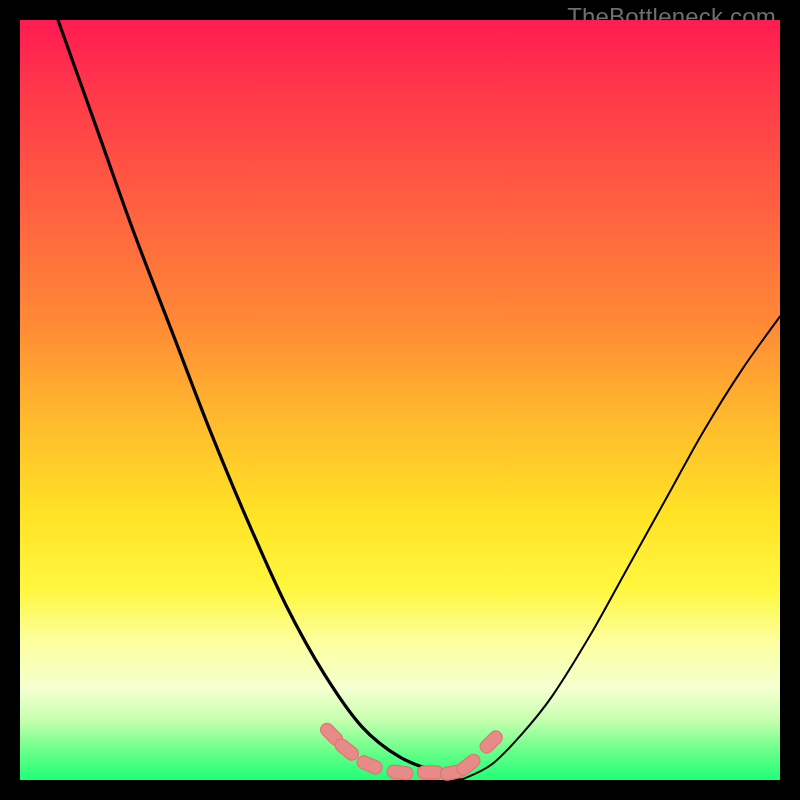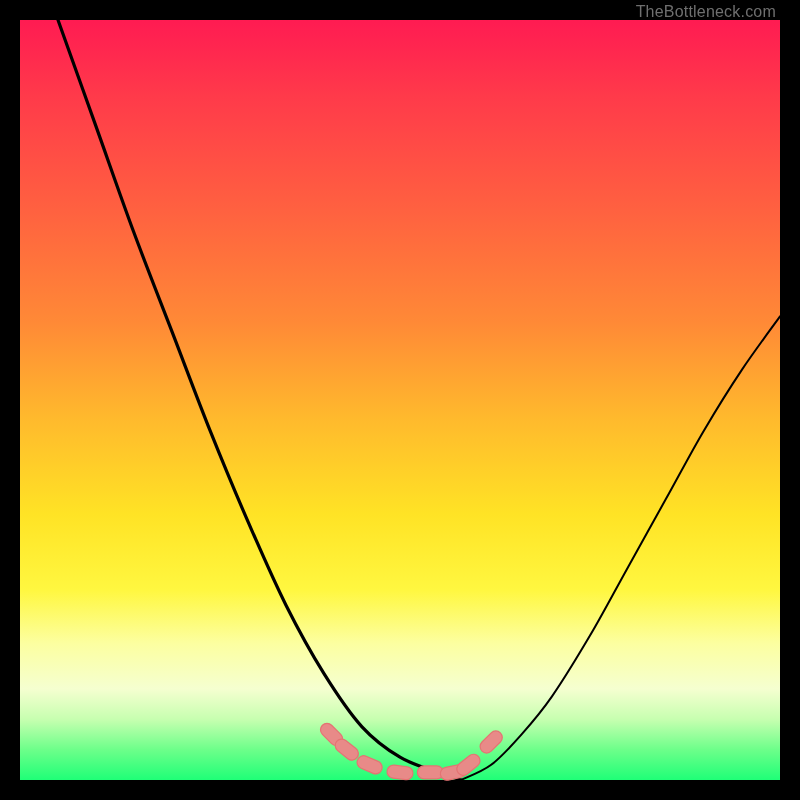--- a/index.html
+++ b/index.html
@@ -38,21 +38,21 @@
       #c7ffb0 92%,
       #6dff8a 96%,
       #1fff77 100%
     );
   }
   .watermark {
     position: absolute;
     top: 3px;
     right: 24px;
     color: #6f6f6f;
-    font-size: 16px;
+    font-size: 24px;
     font-weight: 500;
     letter-spacing: 0.2px;
     user-select: none;
   }
   svg.curves {
     position: absolute;
     left: 0;
     top: 0;
     width: 760px;
     height: 760px;

